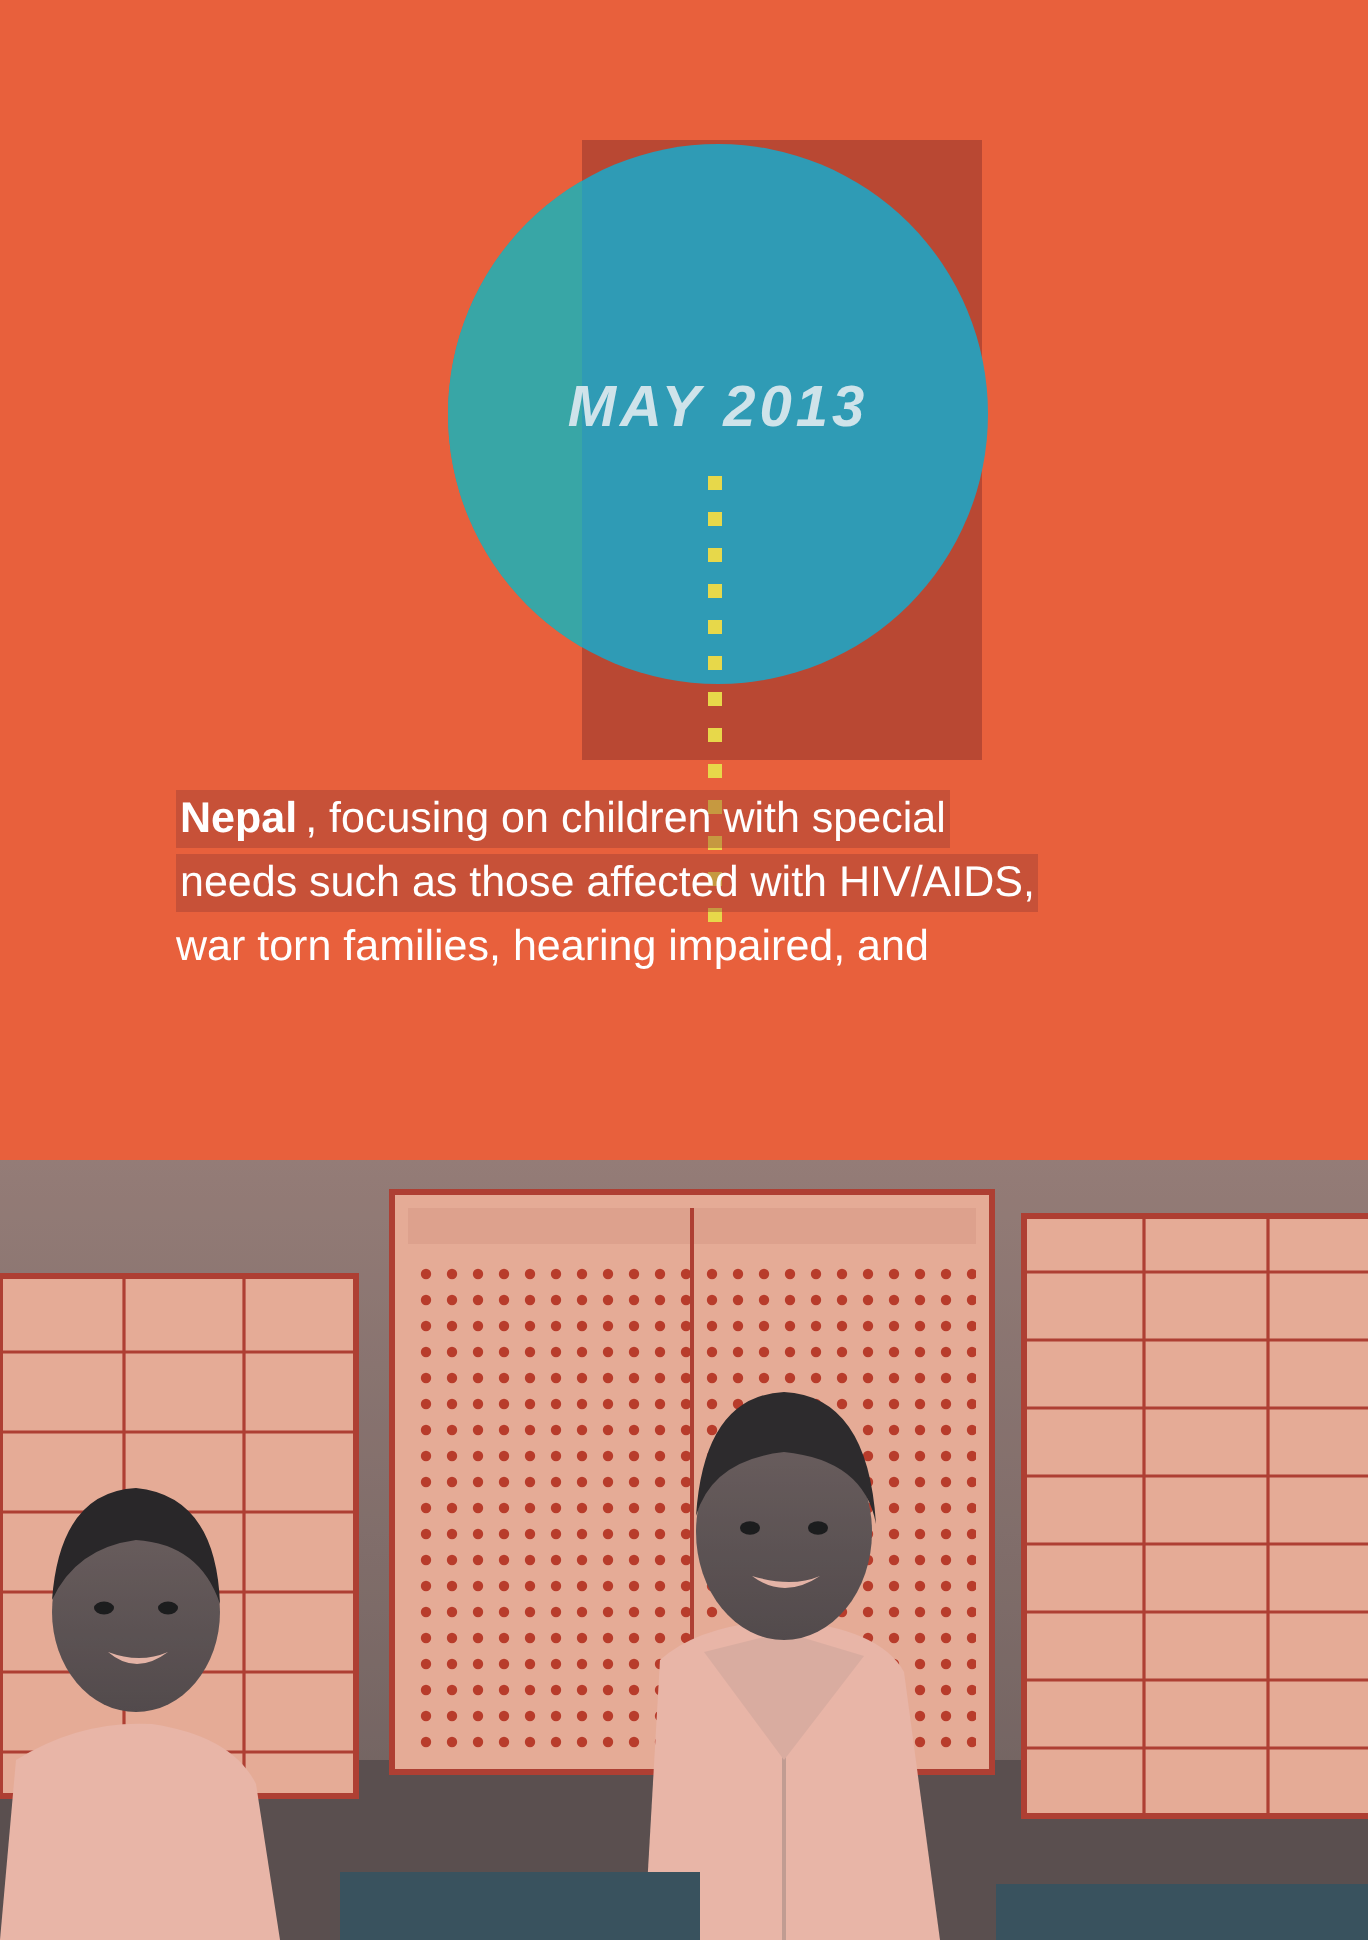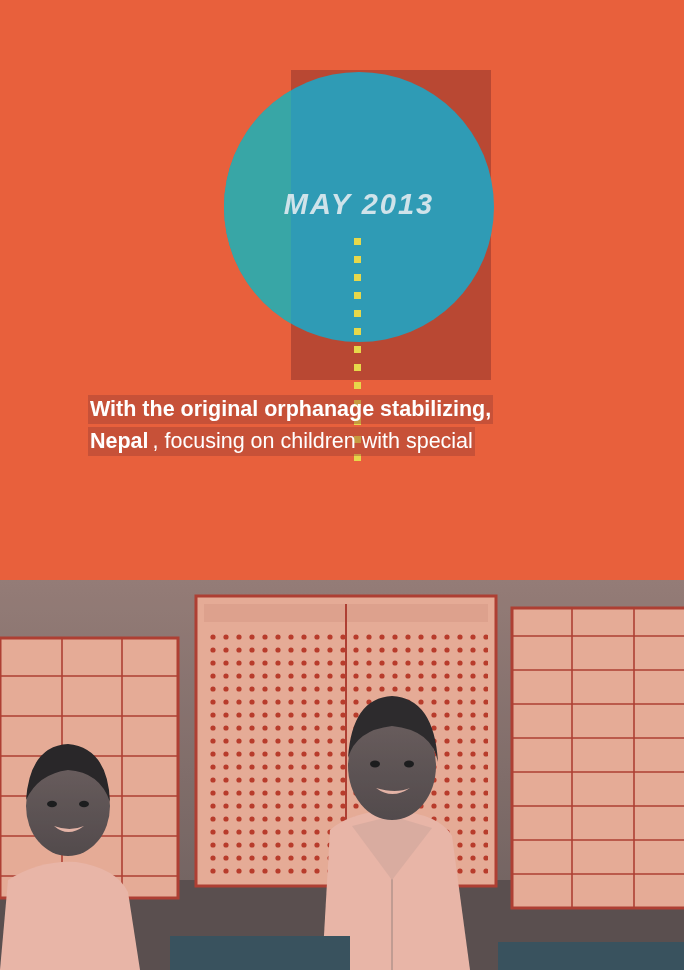--- a/index.html
+++ b/index.html
@@ -228,17 +228,18 @@
       <div class="dot"></div>
       <div class="dot"></div>
       <div class="dot"></div>
       <div class="dot"></div>
       <div class="dot"></div>
       <div class="dot"></div>
     </div>
   </div>
 
   <div class="body-block">
-    <span class="line"><span class="hl bold">With the original orphanage stabilizing,</span></span>
     <span class="line"><span class="hl bold">Nepal</span><span class="hl">, focusing on children with special</span></span>
+    <span class="line"><span class="hl">needs such as those affected with HIV/AIDS,</span></span>
+    <span class="line"><span>war torn families, hearing impaired, and</span></span>
   </div>
 
 </div>
 
 </body></html>

